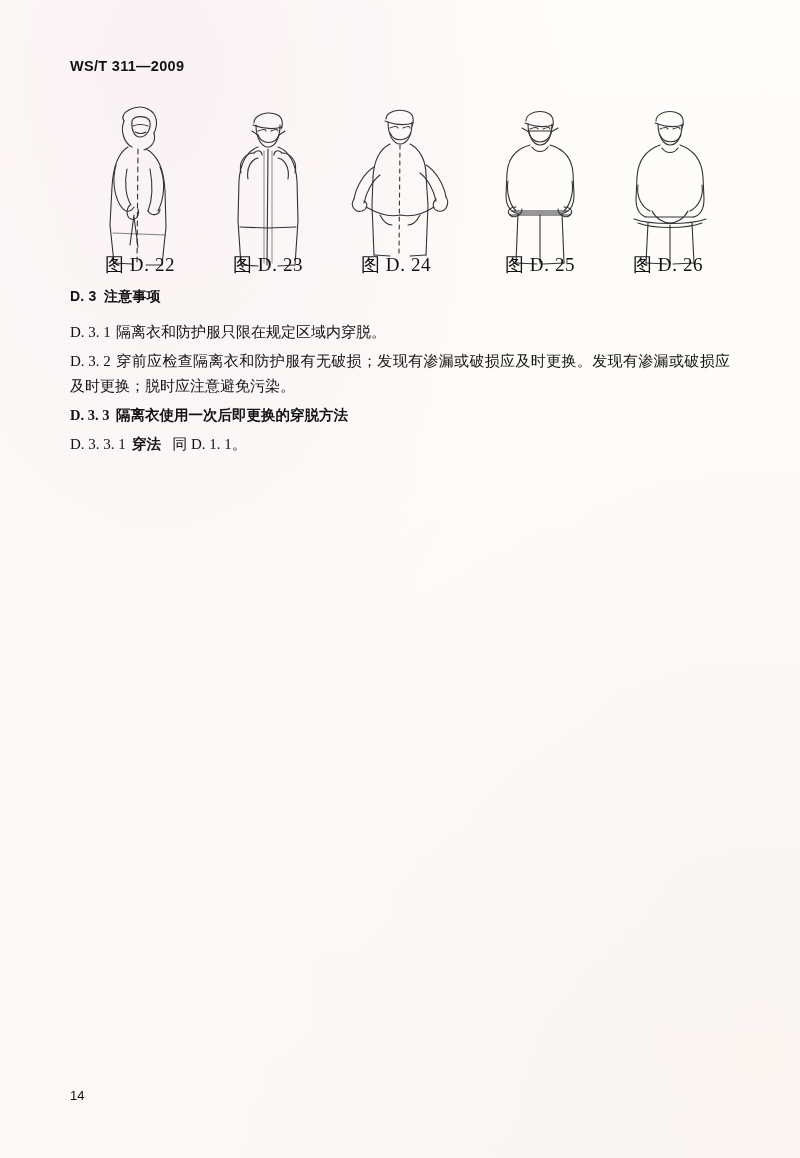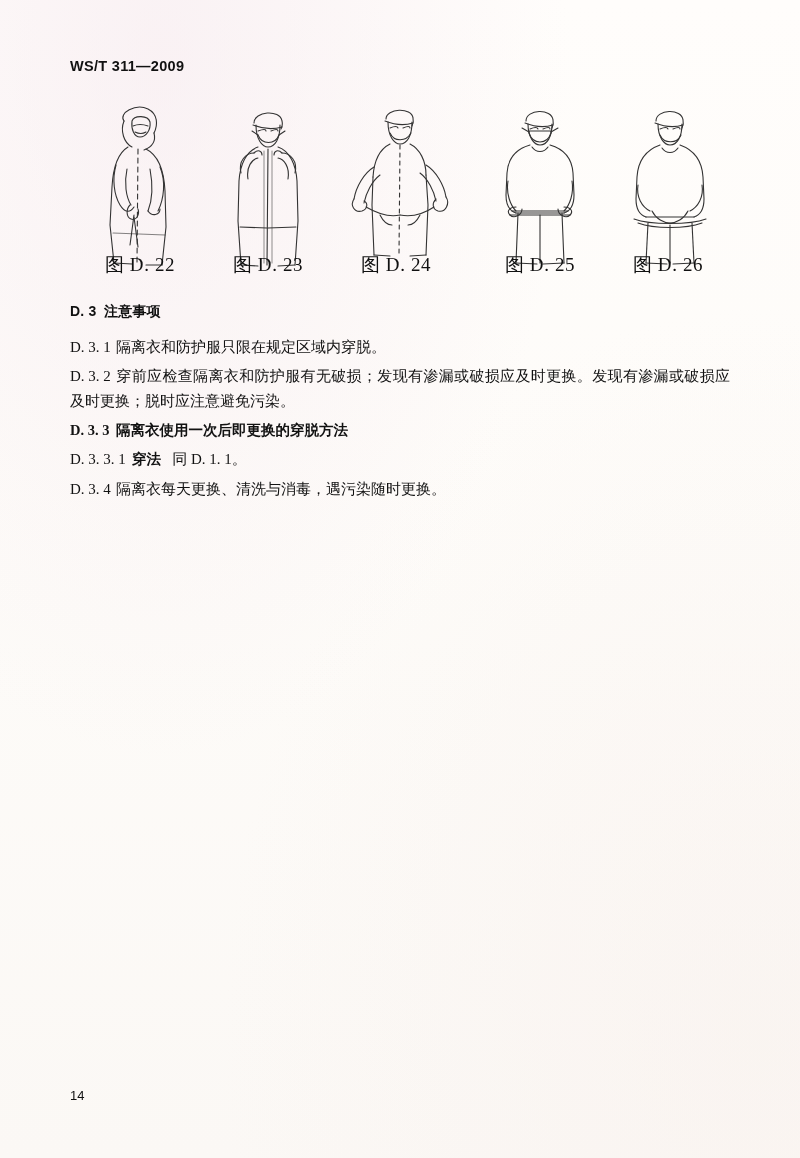--- a/index.html
+++ b/index.html
@@ -79,21 +79,21 @@
     font-family: "Liberation Serif", serif;
     font-size: 19px;
     color: #111;
     letter-spacing: 0.6px;
   }
 
   
   .body-block {
     position: absolute;
     left: 0;
-    top: 303px;
+    top: 288px;
     width: 660px;
   }
   .sec-head {
     font-family: "Liberation Sans", sans-serif;
     font-size: 14px;
     font-weight: bold;
     color: #111;
     margin: 0 0 14px 0;
     letter-spacing: 0.2px;
   }
@@ -338,21 +338,18 @@
 
       <p class="para">
         <span class="num bold-inline">D. 3. 3</span><span class="bold-inline">隔离衣使用一次后即更换的穿脱方法</span>
       </p>
 
       <p class="para">
         <span class="num wide">D. 3. 3. 1</span><span class="bold-inline">穿法</span>&nbsp;&nbsp;&nbsp;<span>同 D. 1. 1。</span>
       </p>
 
 
-      <p class="para">
-        <span class="num">D. 3. 4</span><span>隔离衣每天更换、清洗与消毒，遇污染随时更换。</span>
-      </p>
 
     </div>
 
     <div class="page-number">14</div>
   </div>
 </div>
 
 </body></html>

